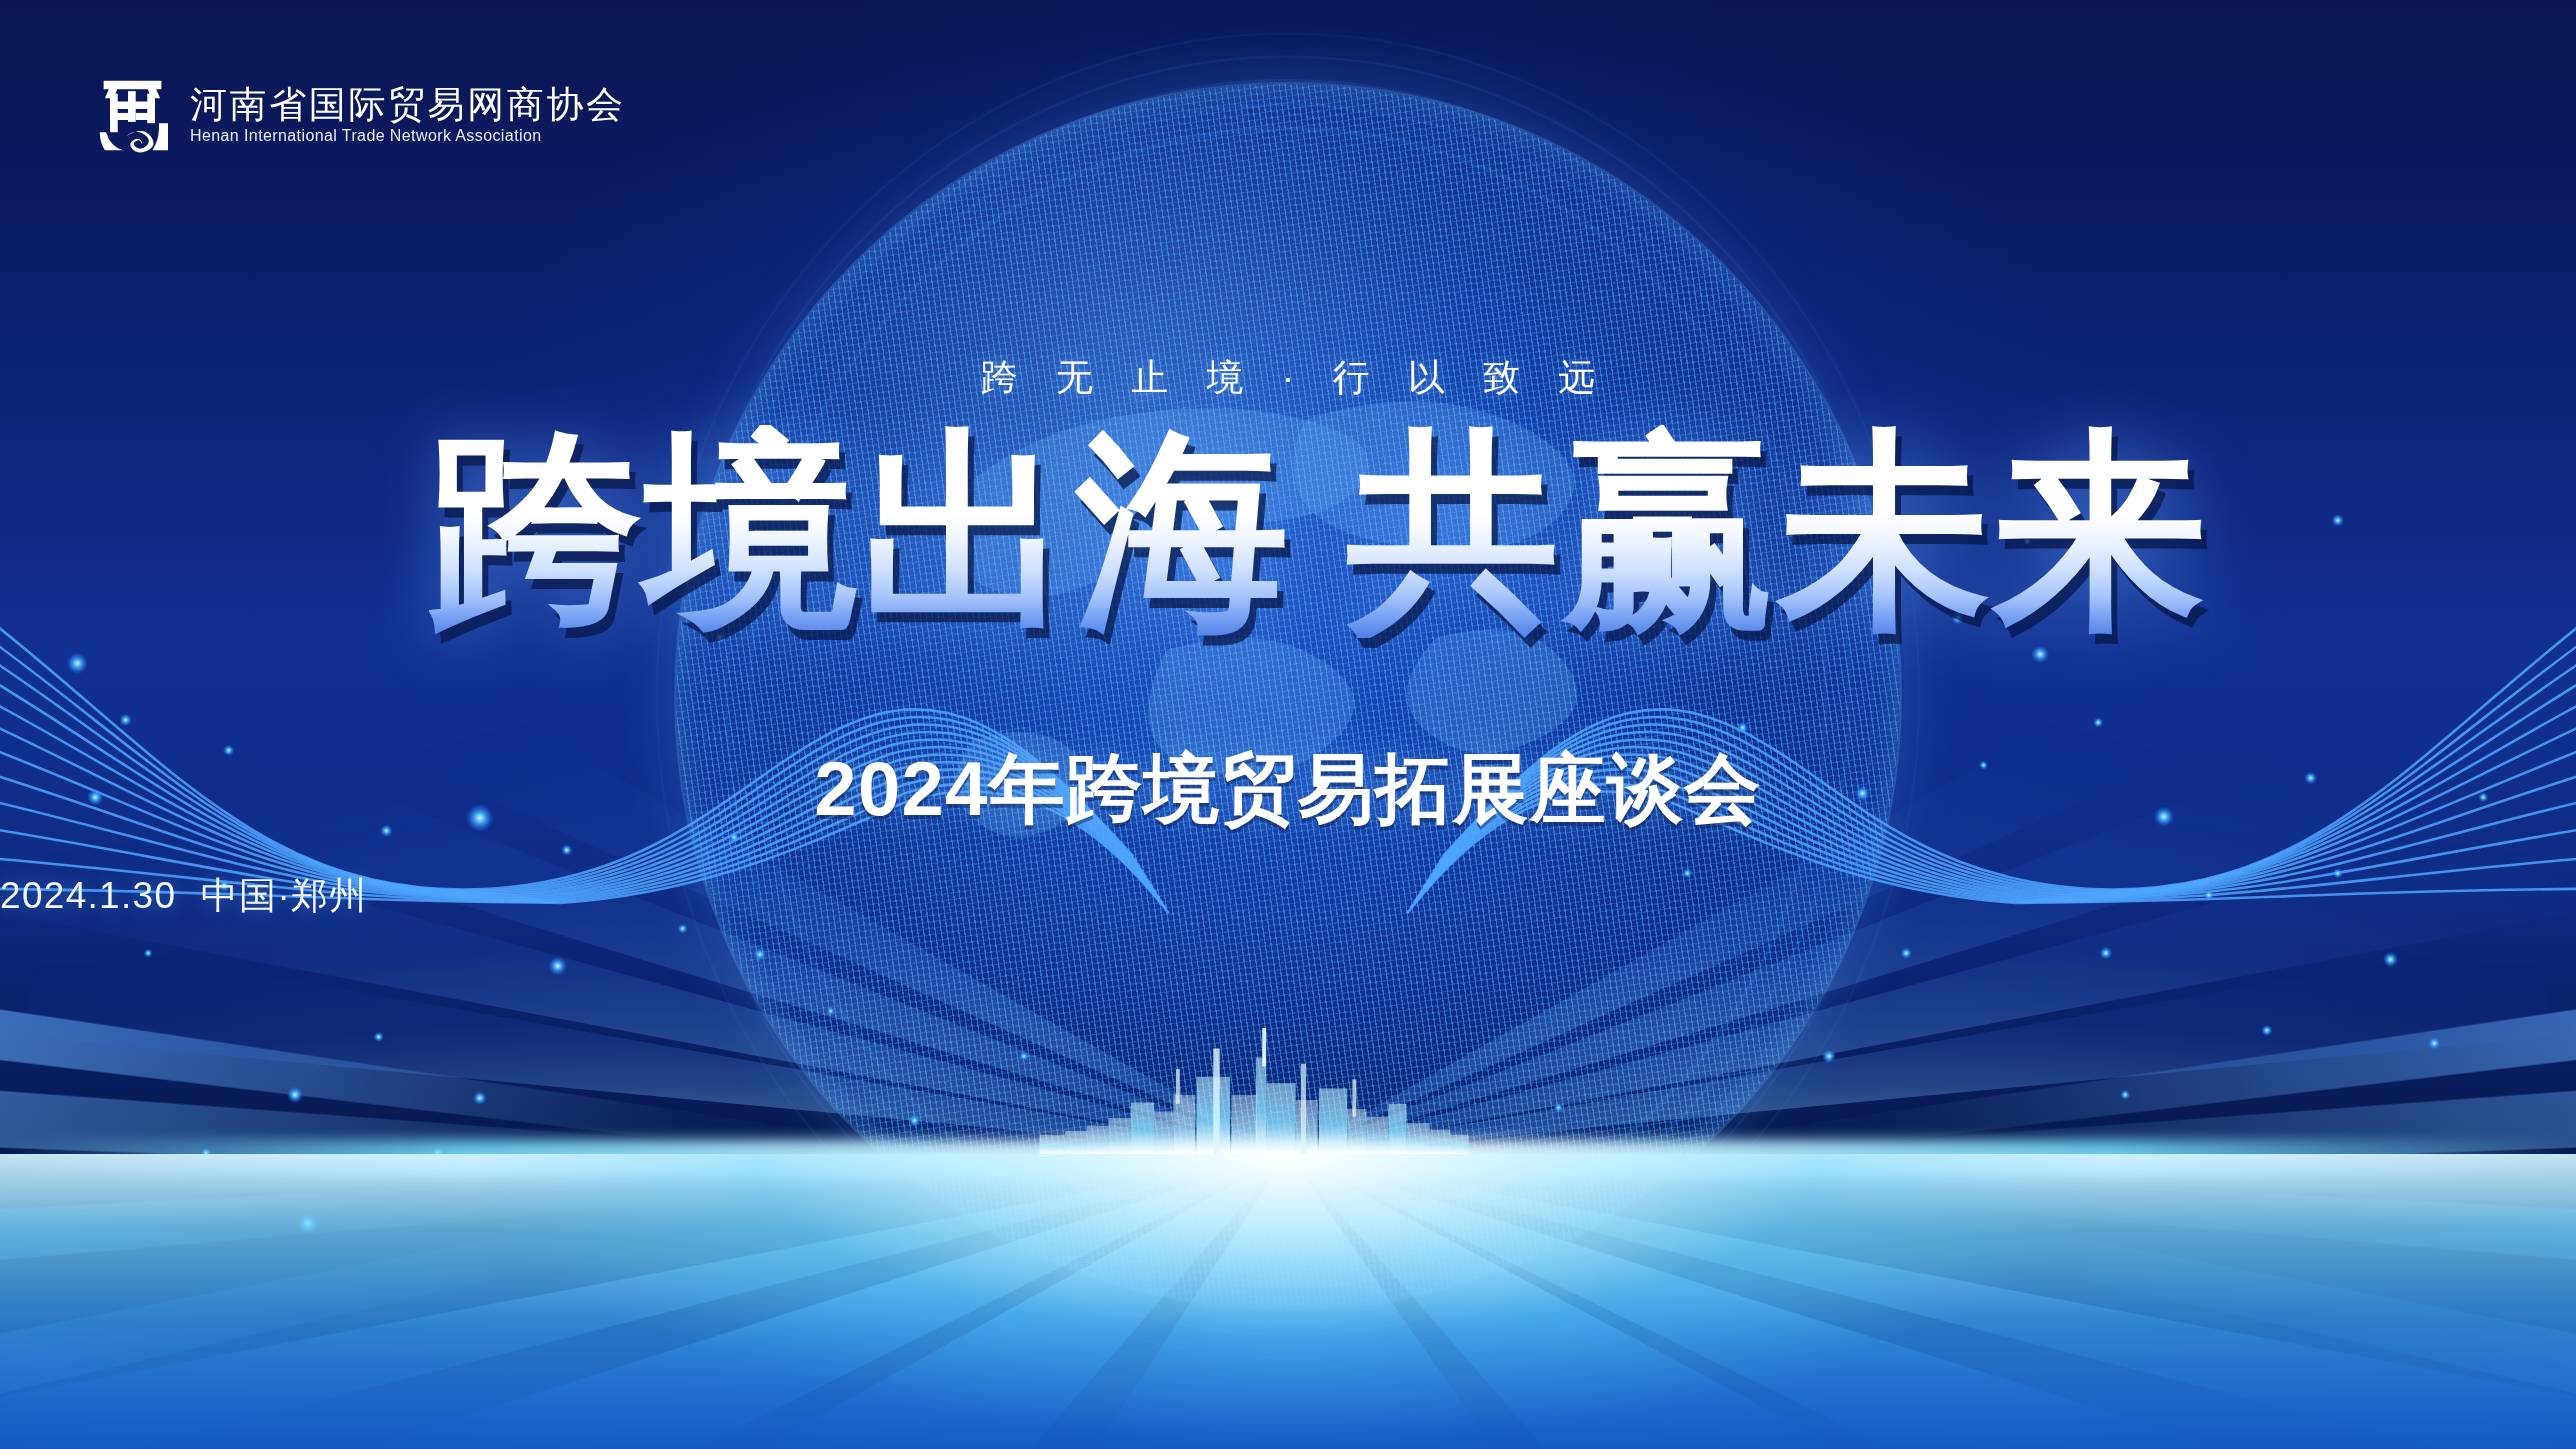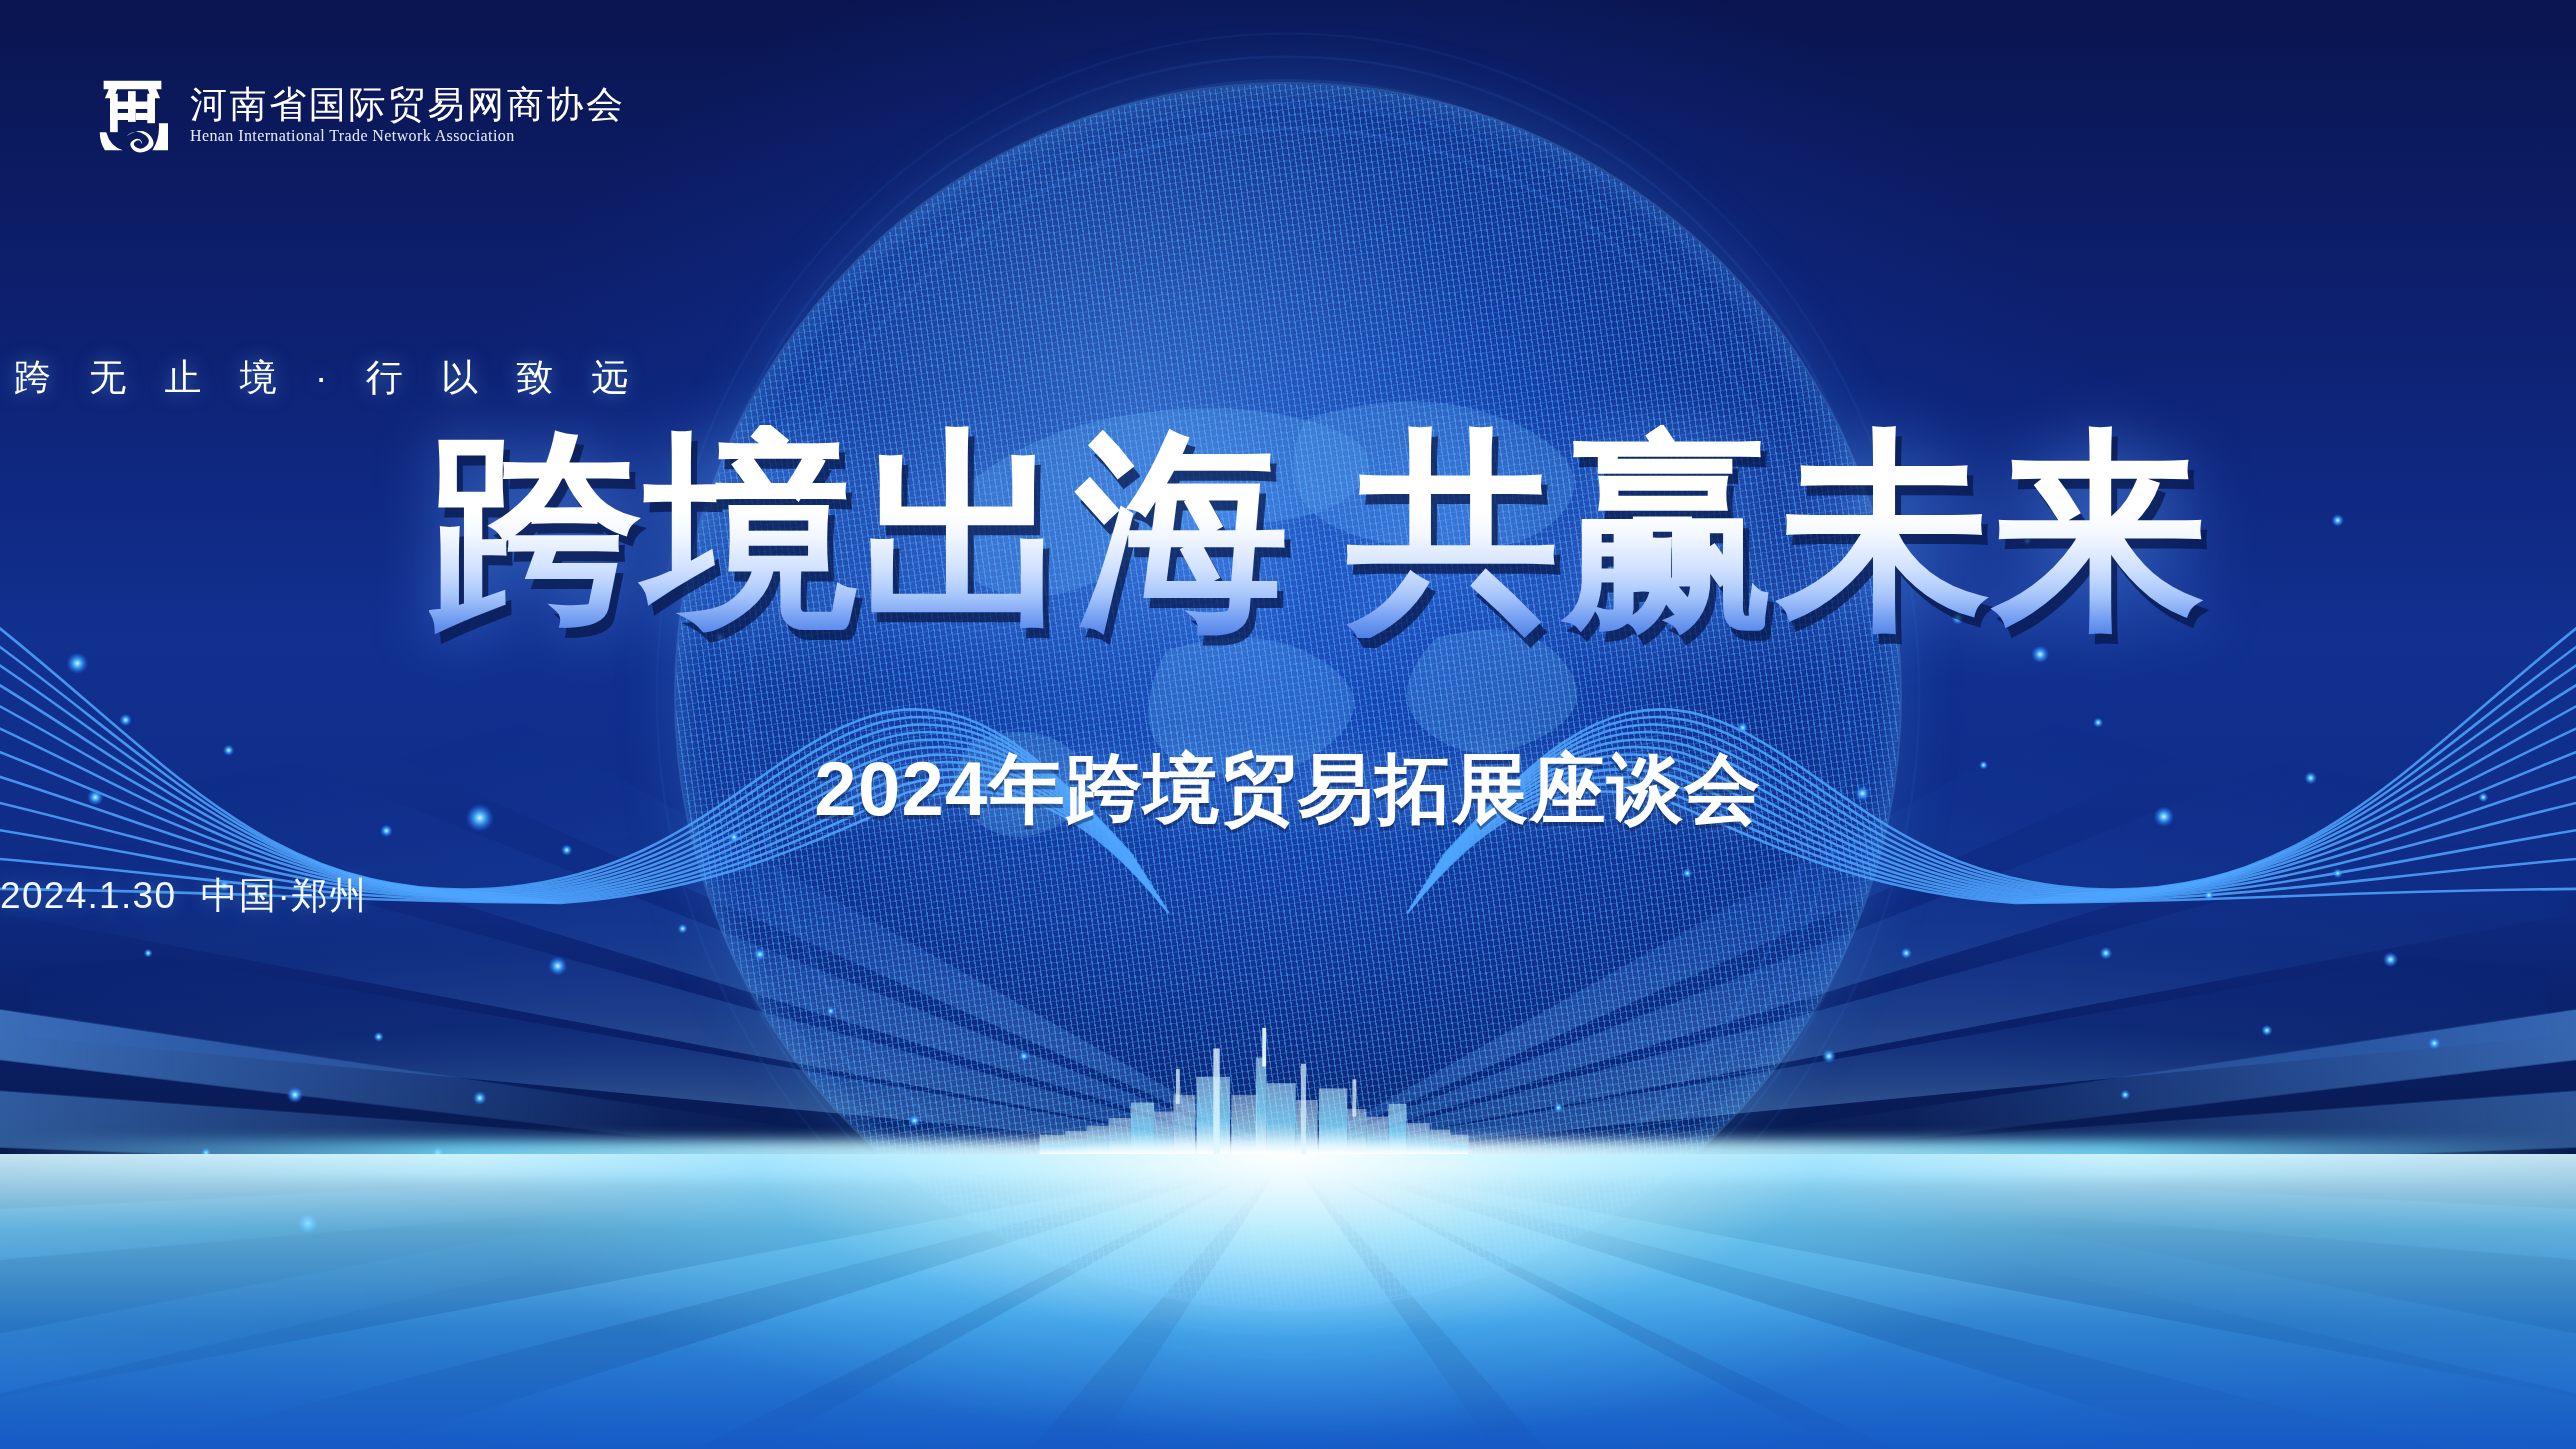--- a/index.html
+++ b/index.html
@@ -72,34 +72,34 @@
   #horizon { z-index:7; }
   #city { z-index:8; }
   #content { position:relative; z-index:20; width:2576px; height:1449px; }
 
   
   #logo {
     position:absolute; left:97px; top:77px;
     display:flex; align-items:center; gap:22px;
   }
   #logo-mark { width:71px; height:77px; flex:none; }
-  #logo-text { display:flex; flex-direction:column; gap:3.9px;font-family:Liberation Serif, serif; }
+  #logo-text { display:flex; flex-direction:column; gap:3.9px; }
   #logo-cn {
     font-size:37px; font-weight:500; color:#ffffff;
     letter-spacing:2.6px; line-height:1.04; white-space:nowrap;
   }
   #logo-en {
     font-size:16px; font-weight:400; color:#e9eefc;
     letter-spacing:0.4px; line-height:1.04; white-space:nowrap;
   }
 
   
   #tagline {
     position:absolute; top:353px; left:0; width:2576px;
-    text-align:left;
+    text-align:center;
     font-size:37px; font-weight:500; color:#ffffff;
     letter-spacing:14px; text-indent:14px;
     text-shadow:0 0 18px rgba(130,200,255,.55);
   }
 
   
   #title {
     position:absolute; top:425px; left:0; width:2576px;
     text-align:center; white-space:nowrap;
     font-size:213px; font-weight:900;

